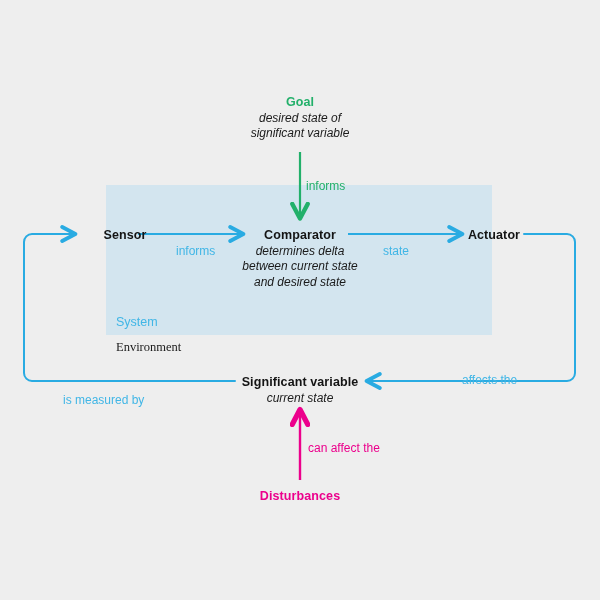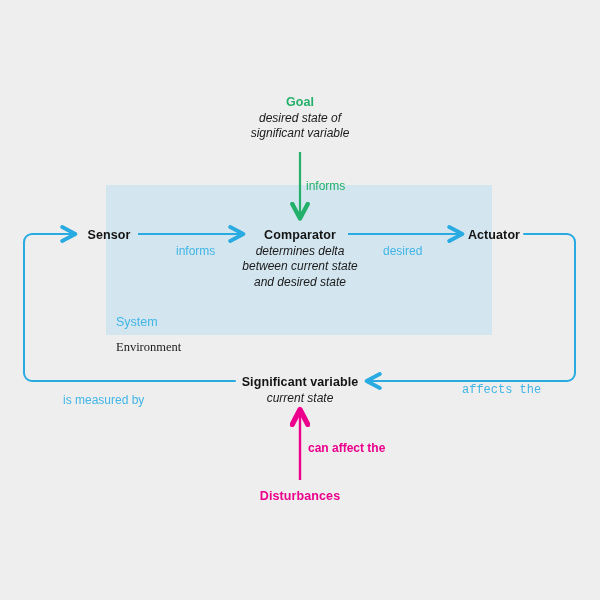--- a/index.html
+++ b/index.html
@@ -103,21 +103,21 @@
 
     <line x1="300" y1="480" x2="300" y2="410" stroke="#ec008c" stroke-width="2.4" marker-end="url(#arrow-magenta)"></line>
   </svg>
 
   <div class="node" style="left:200px; top:94px; width:200px;">
     <div class="title title-green">Goal</div>
     <div class="sub sub-green">desired state of</div>
     <div class="sub sub-green">significant variable</div>
   </div>
 
-  <div class="node" style="left:48px; top:227px; width:122px;">
+  <div class="node" style="left:64px; top:227px; width:122px;">
     <div class="title title-dark">Sensor</div>
   </div>
 
   <div class="node" style="left:200px; top:227px; width:200px;">
     <div class="title title-dark">Comparator</div>
     <div class="sub sub-dark">determines delta</div>
     <div class="sub sub-dark">between current state</div>
     <div class="sub sub-dark">and desired state</div>
   </div>
 
@@ -129,21 +129,21 @@
     <div class="title title-dark">Significant variable</div>
     <div class="sub sub-dark">current state</div>
   </div>
 
   <div class="node" style="left:200px; top:488px; width:200px;">
     <div class="title title-magenta">Disturbances</div>
   </div>
 
   <div class="edge-label lbl-green" style="left:306px; top:179px;">informs</div>
   <div class="edge-label lbl-cyan" style="left:176px; top:244px;">informs</div>
-  <div class="edge-label lbl-cyan" style="left:383px; top:244px;">desired</div>
-  <div class="edge-label lbl-cyan" style="left:462px; top:383px;font-family:Liberation Mono, monospace;">affects the</div>
+  <div class="edge-label lbl-cyan" style="left:383px; top:244px;">state</div>
+  <div class="edge-label lbl-cyan" style="left:462px; top:373px;">affects the</div>
   <div class="edge-label lbl-cyan" style="left:63px; top:393px;">is measured by</div>
-  <div class="edge-label lbl-magenta" style="left:308px; top:441px;font-weight:bold;">can affect the</div>
+  <div class="edge-label lbl-magenta" style="left:308px; top:441px;">can affect the</div>
 
   <div class="zone-label zone-system" style="left:116px; top:315px;">System</div>
   <div class="zone-label zone-env" style="left:116px; top:340px;font-family:Liberation Serif, serif;">Environment</div>
 
 </div>
 
 </body></html>

